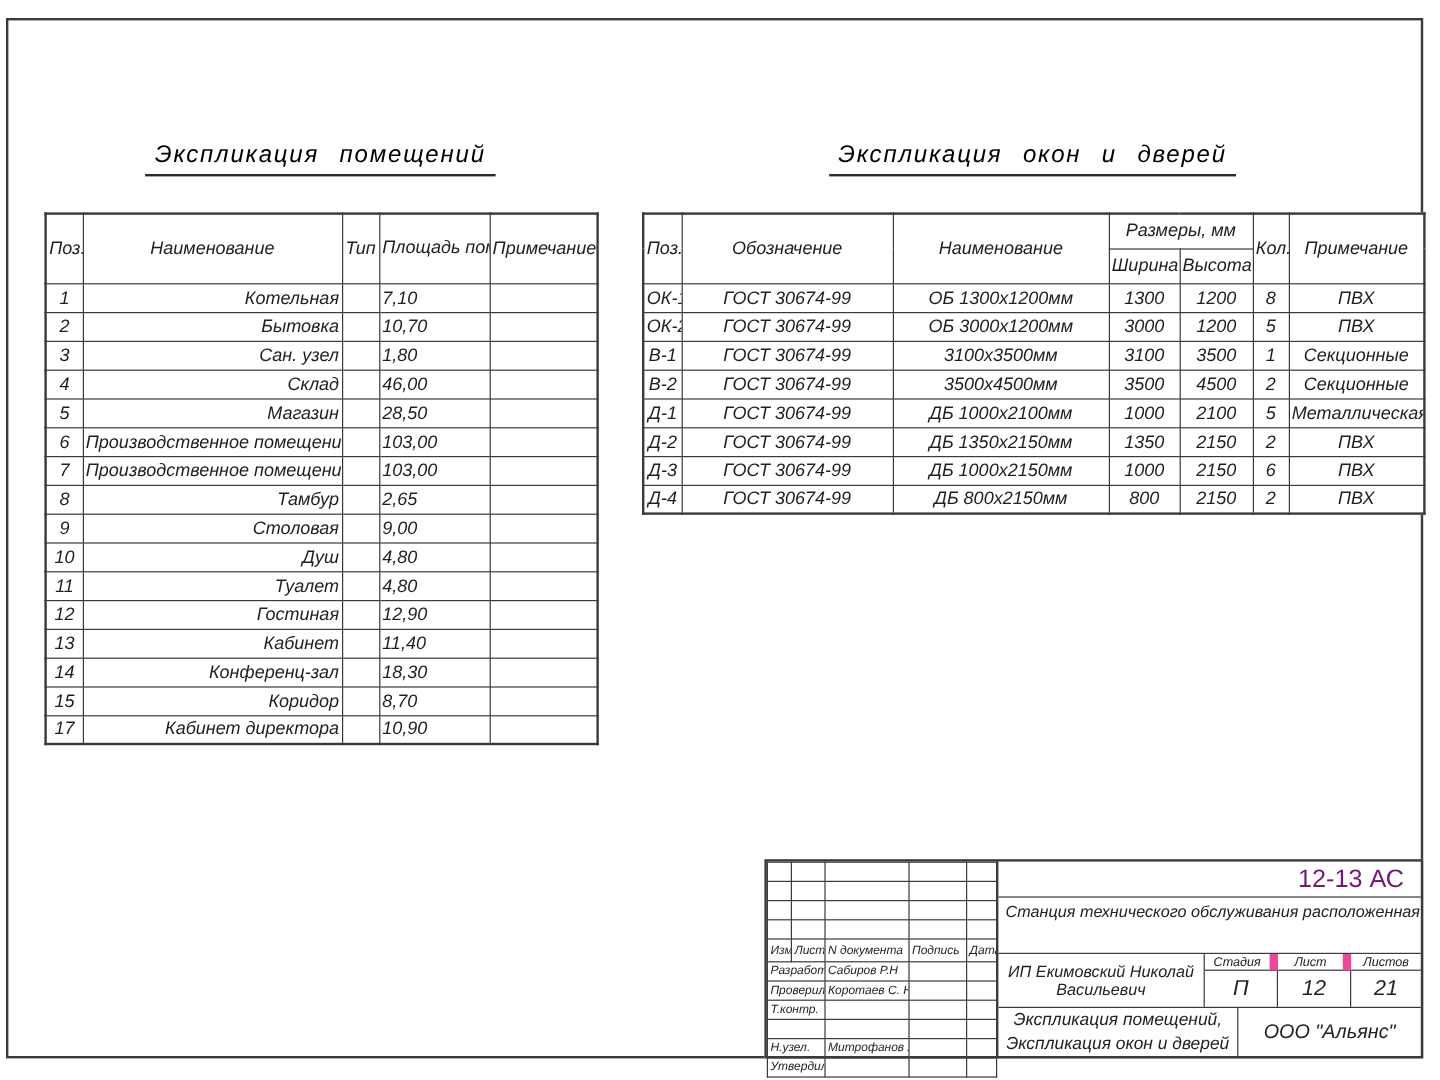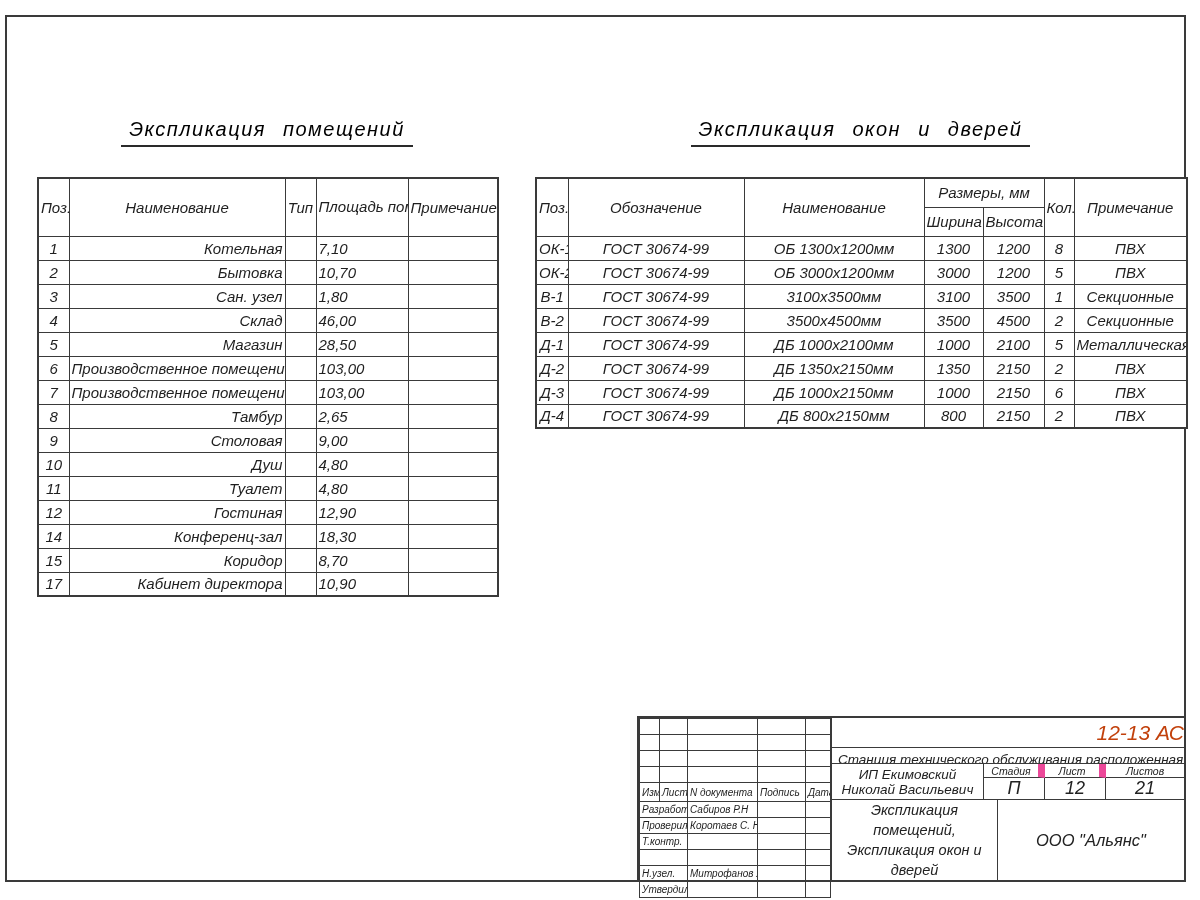--- a/index.html
+++ b/index.html
@@ -44,37 +44,37 @@
   .tb-left table{border-collapse:collapse;table-layout:fixed;width:191px;}
   .tb-left td{border:1px solid #3a3a3a;font-style:italic;font-size:10px;color:#1f1f1f;
               overflow:hidden;white-space:nowrap;padding:0 2px;}
   .tb-left tr.rev td{height:12px;}
   .tb-left tr.lbl td{height:18px;}
   .tb-left tbody tr{height:16px;}
   td.r-label,td.r-name{text-align:left;}
 
   .tb-right{position:absolute;left:193px;top:0;right:0;height:100%;
             display:flex;flex-direction:column;}
-  .tb-code{height:29px;border-bottom:1px solid #3a3a3a;font-style:italic;font-size:21px;
-           text-align:right;line-height:30px;color:#c2410c;}
+  .tb-code{height:29px;border-bottom:1px solid #3a3a3a;font-size:21px;
+           text-align:right;padding-right:14px;line-height:30px;color:#701a75;}
   .tb-addr{height:45px;border-bottom:1px solid #3a3a3a;font-style:italic;font-size:13.5px;
            line-height:21px;padding:1px 4px 0 6px;white-space:nowrap;overflow:hidden;}
   .tb-mid{height:45px;border-bottom:1px solid #3a3a3a;display:flex;}
-  .tb-client{width:152px;border-right:1px solid #3a3a3a;box-sizing:border-box;
+  .tb-client{width:172px;border-right:1px solid #3a3a3a;box-sizing:border-box;
              display:flex;align-items:center;justify-content:center;font-style:italic;
              font-size:13.5px;text-align:center;}
   .tb-stage{flex:1;display:grid;grid-template-columns:61px 61px 1fr;grid-template-rows:14px 1fr;}
   .tb-stage .sh{border-right:7px solid #ec4899;border-bottom:1px solid #3a3a3a;
                 font-style:italic;font-size:10.5px;text-align:center;line-height:14px;}
   .tb-stage .sh:nth-child(3){border-right:none;}
   .tb-stage .sv{border-right:1px solid #3a3a3a;font-style:italic;font-size:18px;
                 text-align:center;display:flex;align-items:center;justify-content:center;}
   .tb-stage .sv:last-child{border-right:none;}
   .tb-bot{flex:1;display:flex;}
-  .tb-sheettitle{width:166px;border-right:1px solid #3a3a3a;box-sizing:border-box;
+  .tb-sheettitle{width:200px;border-right:1px solid #3a3a3a;box-sizing:border-box;
                  display:flex;flex-direction:column;align-items:center;justify-content:center;
                  font-style:italic;font-size:14.5px;line-height:20px;text-align:center;}
   .tb-company{flex:1;display:flex;align-items:center;justify-content:center;
               font-style:italic;font-size:16.5px;}
 </style>
 </head>
 <body>
 
 <div class="sheet">
   <div class="frame"></div>
@@ -181,20 +181,27 @@
           <td class="c-name">Туалет</td>
           <td class="c-type"></td>
           <td class="c-area">4,80</td>
           <td class="c-note"></td>
         </tr>
         <tr>
           <td class="c-pos">12</td>
           <td class="c-name">Гостиная</td>
           <td class="c-type"></td>
           <td class="c-area">12,90</td>
+          <td class="c-note"></td>
+        </tr>
+        <tr>
+          <td class="c-pos">13</td>
+          <td class="c-name">Кабинет</td>
+          <td class="c-type"></td>
+          <td class="c-area">11,40</td>
           <td class="c-note"></td>
         </tr>
         <tr>
           <td class="c-pos">14</td>
           <td class="c-name">Конференц-зал</td>
           <td class="c-type"></td>
           <td class="c-area">18,30</td>
           <td class="c-note"></td>
         </tr>
         <tr>

